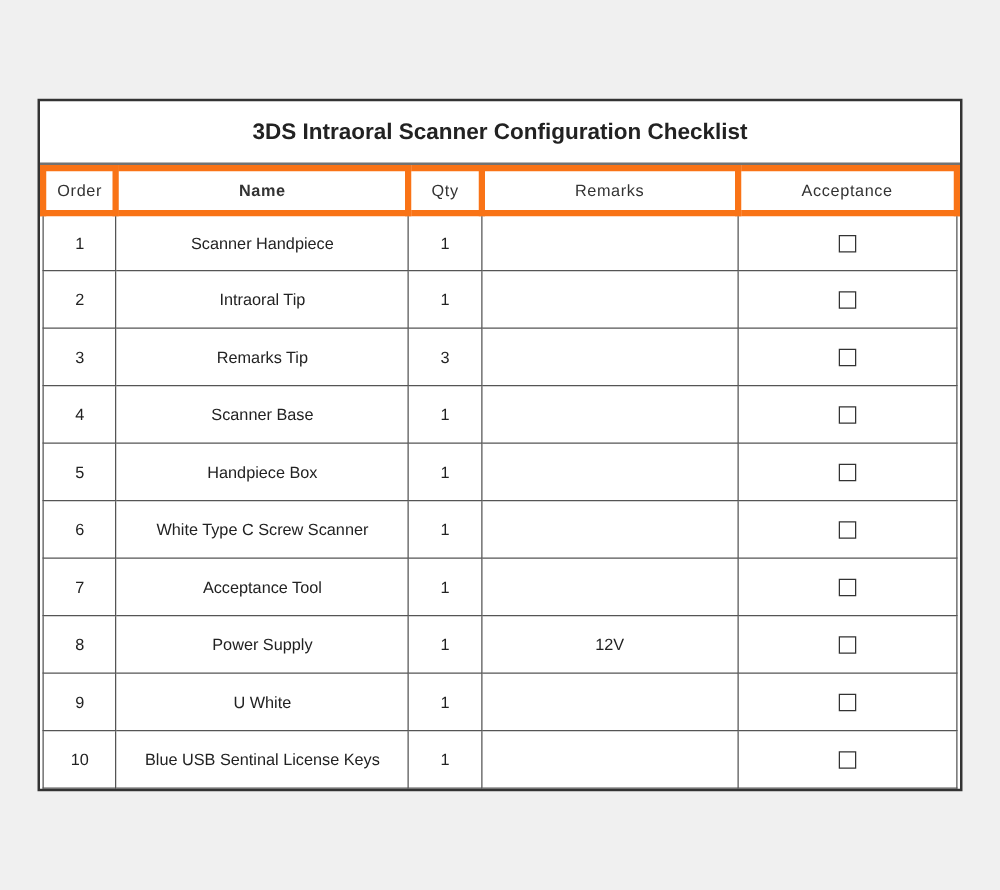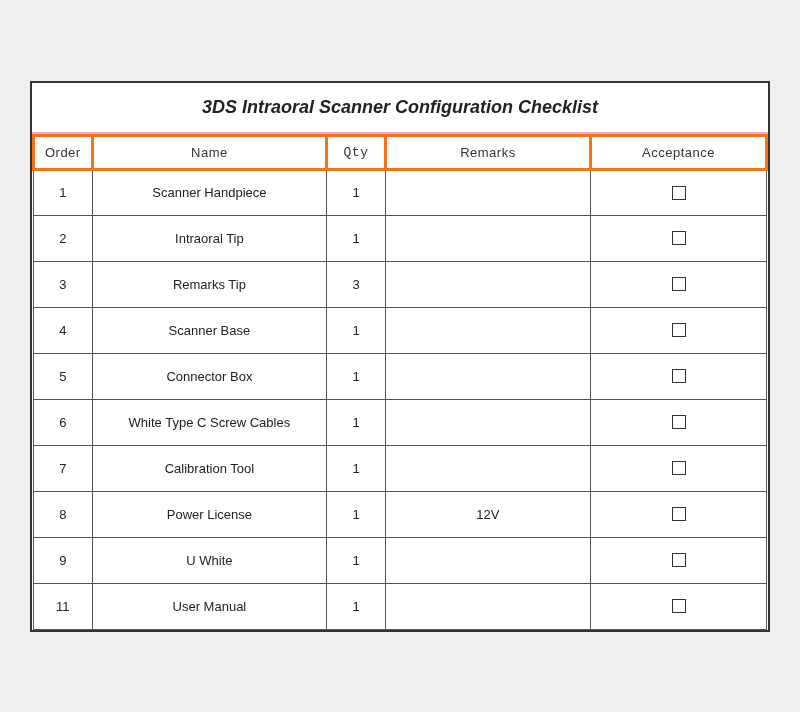--- a/index.html
+++ b/index.html
@@ -23,51 +23,50 @@
       border: 2px solid #333;
       width: 740px;
       margin: 20px auto;
     }
 
     .checklist-title {
       text-align: center;
       padding: 14px 10px;
       font-size: 18px;
       font-weight: bold;
-      border-bottom: 2px solid #f9a8d4;
+      border-bottom: 2px solid #737373;
       color: #222;
-      font-style: italic;
     }
 
     table {
       width: 100%;
       border-collapse: collapse;
     }
 
     thead tr th {
-      border: 3px solid #f97316;
+      border: 5px solid #f97316;
       padding: 8px 6px;
       font-weight: normal;
       font-size: 13px;
       color: #333;
       letter-spacing: 0.5px;
     }
 
     tbody tr td {
       border: 1px solid #555;
       padding: 10px 6px;
       text-align: center;
       font-size: 13px;
       color: #222;
       height: 46px;
     }
 
     .col-order { width: 8%; }
-    .col-name { width: 32%; }
-    .col-qty { width: 8%; font-family: Liberation Mono, monospace; }
+    .col-name { width: 32%; font-weight: bold; }
+    .col-qty { width: 8%; }
     .col-remarks { width: 28%; margin-left: 40px; }
     .col-acceptance { width: 24%; }
 
     .checkbox-cell {
       display: flex;
       justify-content: center;
       align-items: center;
     }
 
     .checkbox-box {
@@ -133,76 +132,76 @@
           <td>1</td>
           <td></td>
           <td>
             <div class="checkbox-cell">
               <span class="checkbox-box"></span>
             </div>
           </td>
         </tr>
         <tr>
           <td>5</td>
-          <td>Connector Box</td>
+          <td>Handpiece Box</td>
           <td>1</td>
           <td></td>
           <td>
             <div class="checkbox-cell">
               <span class="checkbox-box"></span>
             </div>
           </td>
         </tr>
         <tr>
           <td>6</td>
-          <td>White Type C Screw Cables</td>
+          <td>White Type C Screw Scanner</td>
           <td>1</td>
           <td></td>
           <td>
             <div class="checkbox-cell">
               <span class="checkbox-box"></span>
             </div>
           </td>
         </tr>
         <tr>
           <td>7</td>
-          <td>Calibration Tool</td>
+          <td>Acceptance Tool</td>
           <td>1</td>
           <td></td>
           <td>
             <div class="checkbox-cell">
               <span class="checkbox-box"></span>
             </div>
           </td>
         </tr>
         <tr>
           <td>8</td>
-          <td>Power License</td>
+          <td>Power Supply</td>
           <td>1</td>
           <td>12V</td>
           <td>
             <div class="checkbox-cell">
               <span class="checkbox-box"></span>
             </div>
           </td>
         </tr>
         <tr>
           <td>9</td>
           <td>U White</td>
           <td>1</td>
           <td></td>
           <td>
             <div class="checkbox-cell">
               <span class="checkbox-box"></span>
             </div>
           </td>
         </tr>
         <tr>
-          <td>11</td>
-          <td>User Manual</td>
+          <td>10</td>
+          <td>Blue USB Sentinal License Keys</td>
           <td>1</td>
           <td></td>
           <td>
             <div class="checkbox-cell">
               <span class="checkbox-box"></span>
             </div>
           </td>
         </tr>
       </tbody>
   </table>

